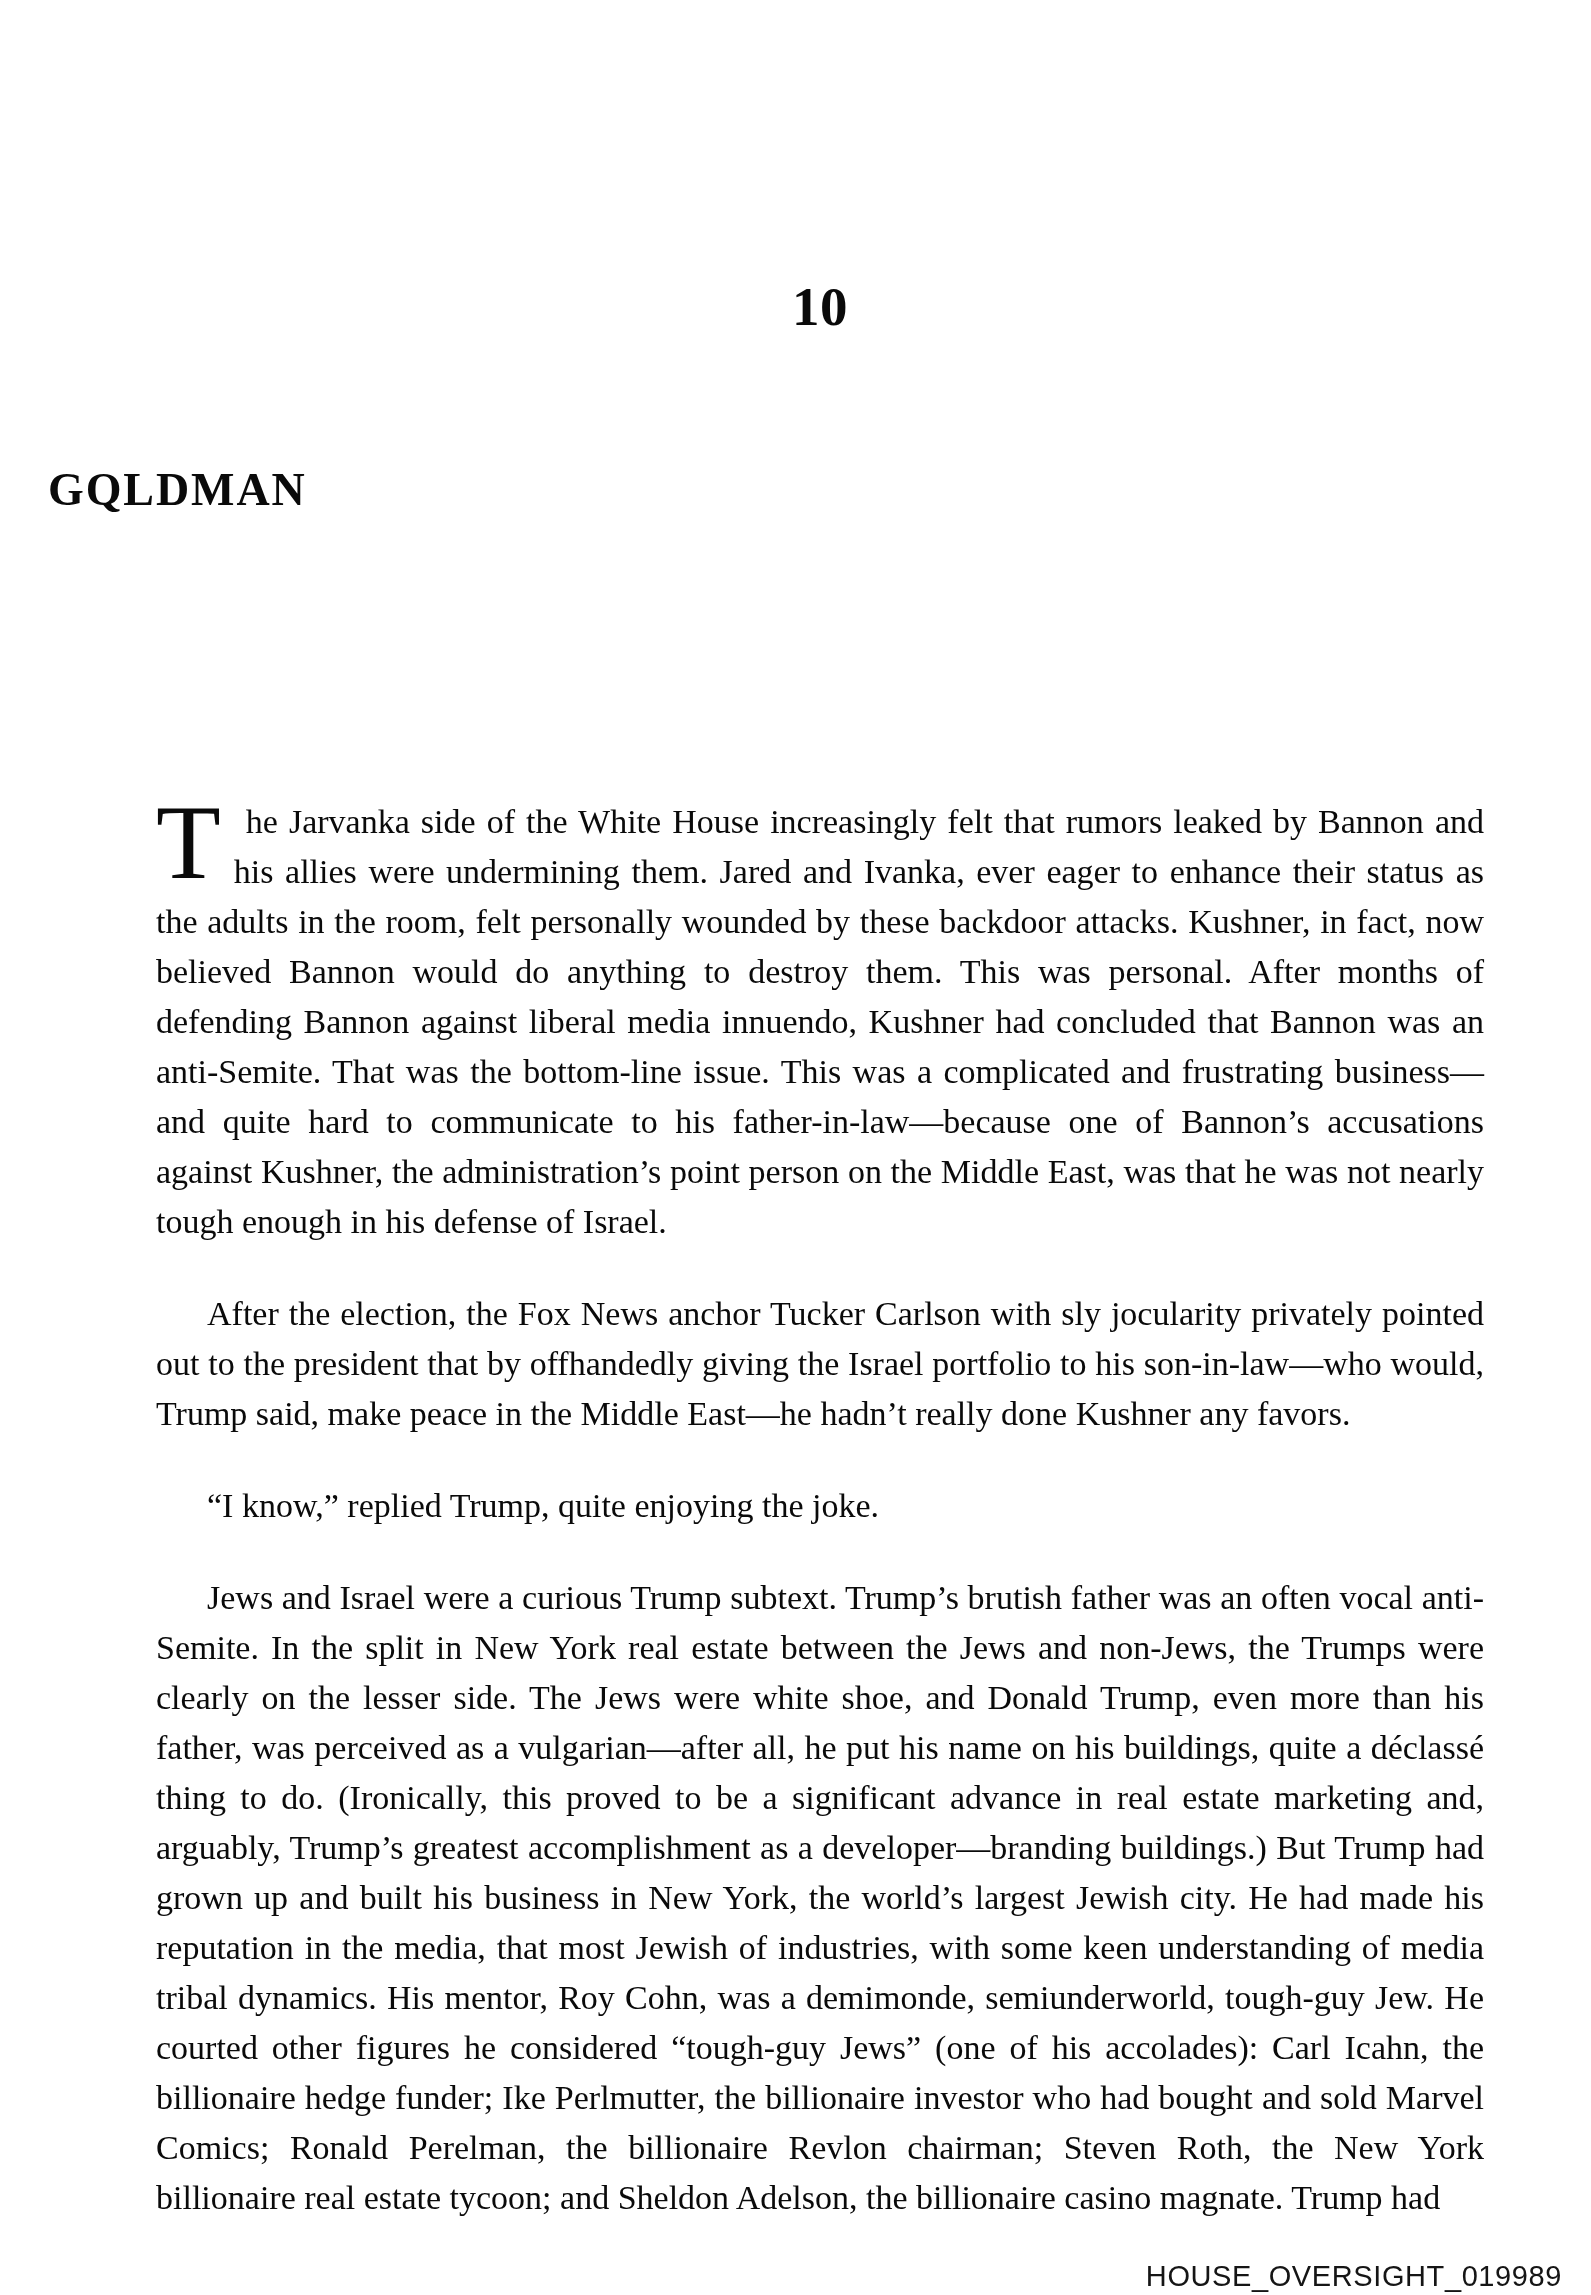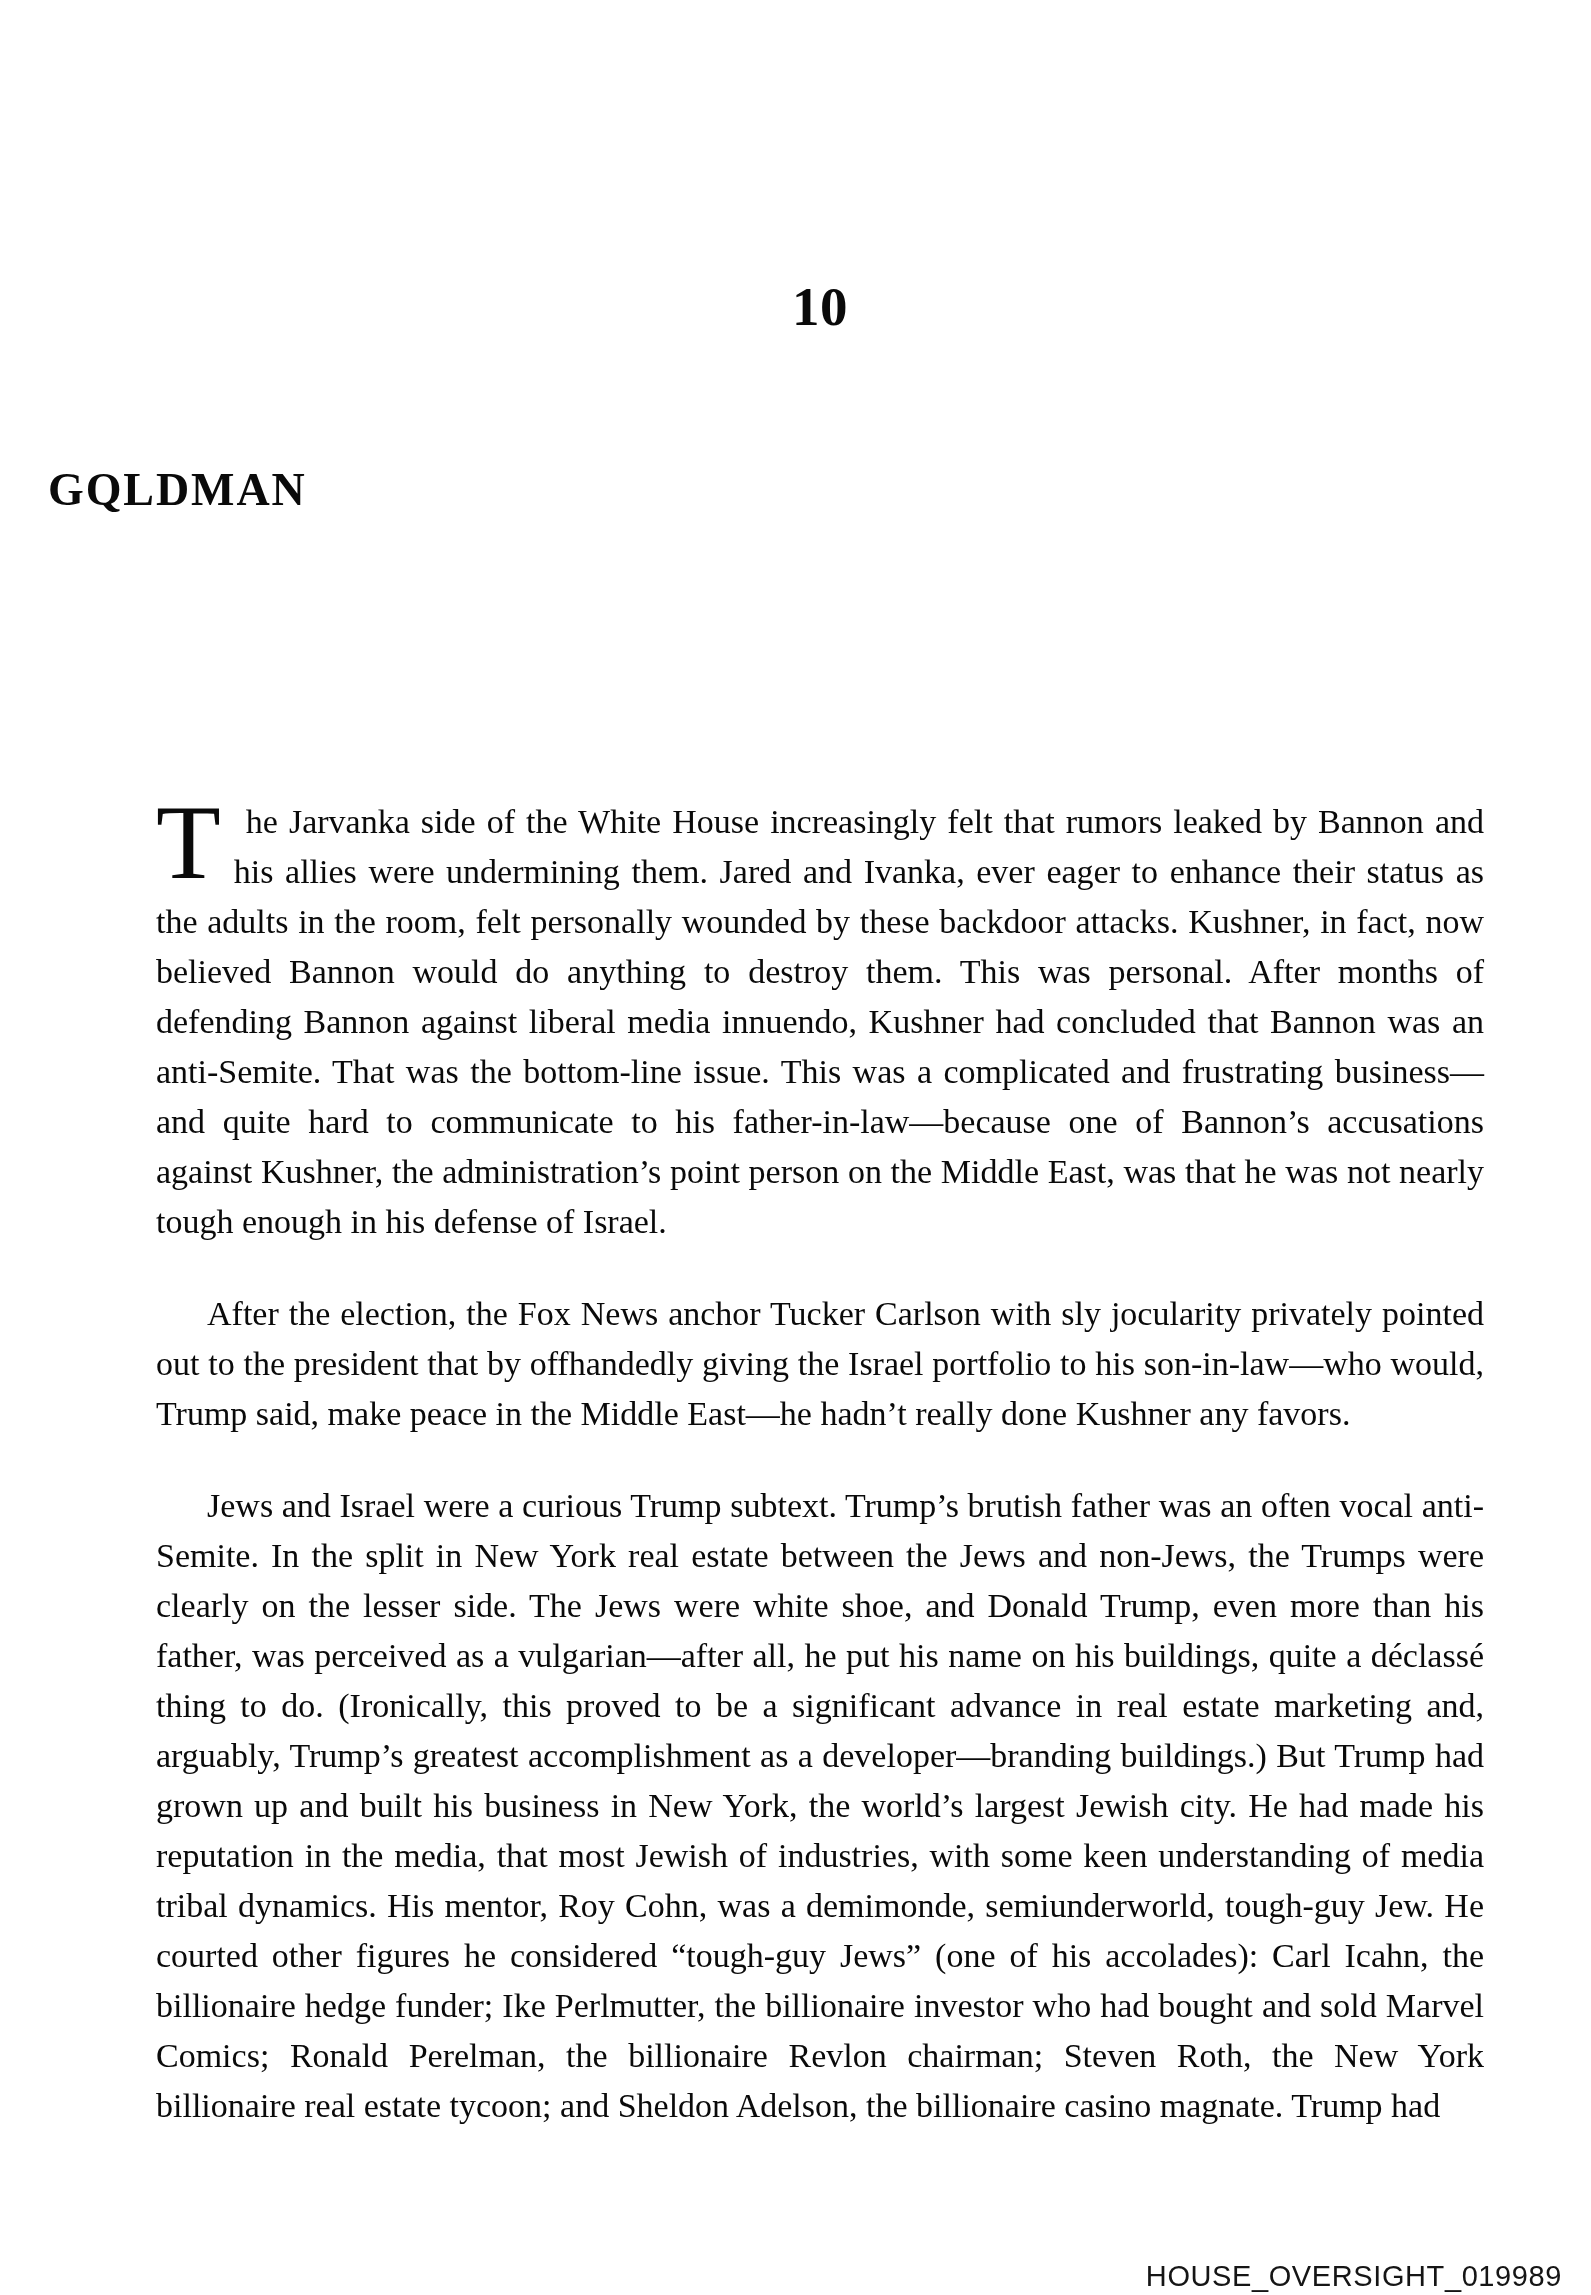--- a/index.html
+++ b/index.html
@@ -65,20 +65,21 @@
   <div class="chapter-number">10</div>
 
   <div class="chapter-title">GQLDMAN</div>
 
   <div class="body-copy">
 
     <p class="para first"><span class="drop-cap">T</span><span>he Jarvanka side of the White House increasingly felt that rumors leaked by Bannon and his allies were undermining them. Jared and Ivanka, ever eager to enhance their status as the adults in the room, felt personally wounded by these backdoor attacks. Kushner, in fact, now believed Bannon would do anything to destroy them. This was personal. After months of defending Bannon against liberal media innuendo, Kushner had concluded that Bannon was an anti-Semite. That was the bottom-line issue. This was a complicated and frustrating business—and quite hard to communicate to his father-in-law—because one of Bannon’s accusations against Kushner, the administration’s point person on the Middle East, was that he was not nearly tough enough in his defense of Israel.</span></p>
 
     <p class="para">After the election, the Fox News anchor Tucker Carlson with sly jocularity privately pointed out to the president that by offhandedly giving the Israel portfolio to his son-in-law—who would, Trump said, make peace in the Middle East—he hadn’t really done Kushner any favors.</p>
 
+    <p class="para">“I know,” replied Trump, quite enjoying the joke.</p>
 
     <p class="para">Jews and Israel were a curious Trump subtext. Trump’s brutish father was an often vocal anti-Semite. In the split in New York real estate between the Jews and non-Jews, the Trumps were clearly on the lesser side. The Jews were white shoe, and Donald Trump, even more than his father, was perceived as a vulgarian—after all, he put his name on his buildings, quite a déclassé thing to do. (Ironically, this proved to be a significant advance in real estate marketing and, arguably, Trump’s greatest accomplishment as a developer—branding buildings.) But Trump had grown up and built his business in New York, the world’s largest Jewish city. He had made his reputation in the media, that most Jewish of industries, with some keen understanding of media tribal dynamics. His mentor, Roy Cohn, was a demimonde, semiunderworld, tough-guy Jew. He courted other figures he considered “tough-guy Jews” (one of his accolades): Carl Icahn, the billionaire hedge funder; Ike Perlmutter, the billionaire investor who had bought and sold Marvel Comics; Ronald Perelman, the billionaire Revlon chairman; Steven Roth, the New York billionaire real estate tycoon; and Sheldon Adelson, the billionaire casino magnate. Trump had</p>
 
   </div>
 
   <div class="footer">HOUSE_OVERSIGHT_019989</div>
 
 </div>
 
 

